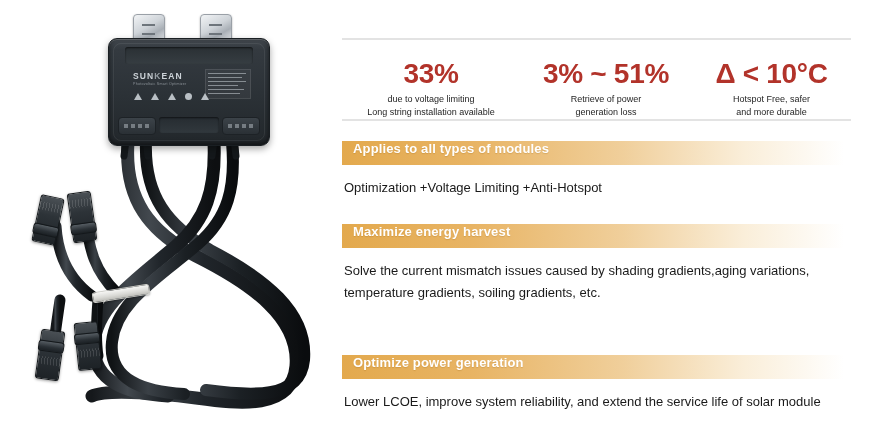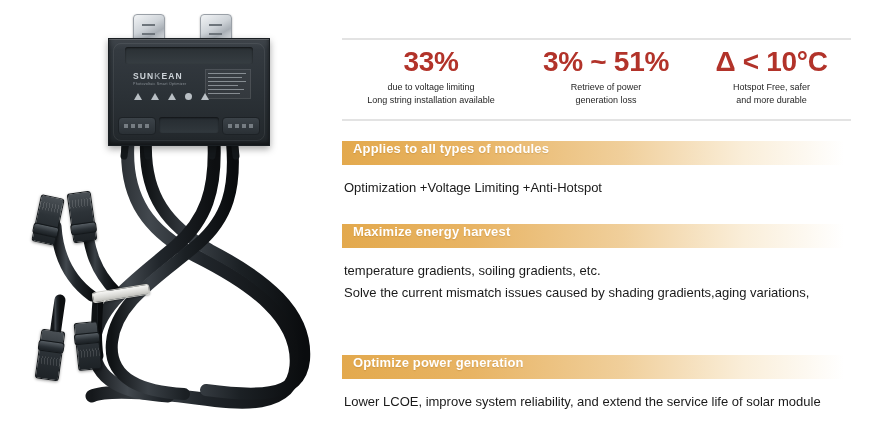--- a/index.html
+++ b/index.html
@@ -32,21 +32,21 @@
   .clip.c2{left:200px;top:14px;}
   .clip-neck{
     position:absolute;width:26px;height:10px;background:#7f858c;
   }
   .clip-neck.n1{left:135px;top:36px;}
   .clip-neck.n2{left:202px;top:36px;}
 
   
   .device{
     position:absolute;left:108px;top:38px;width:160px;height:106px;
-    border-radius:0;
+    border-radius:9px;
     background:
       linear-gradient(180deg,#41474d 0%,#343a40 10%,#2b3136 55%,#22272b 100%);
     box-shadow:inset 0 1px 0 rgba(255,255,255,.18),
                inset 0 -2px 5px rgba(0,0,0,.55),
                0 3px 7px rgba(0,0,0,.35);
     border:1px solid #1a1f23;
   }
   .device .rim{
     position:absolute;inset:4px;border-radius:8px;
     border:1px solid rgba(255,255,255,.07);
@@ -141,21 +141,21 @@
 
   
   .content{
     position:absolute;left:336px;top:0;width:554px;height:427px;
   }
   .stats{
     position:absolute;left:6px;top:38px;width:509px;height:79px;
     border-top:2px solid #e3e3e3;border-bottom:2px solid #e3e3e3;
     display:flex;align-items:flex-start;
   }
-  .stat{flex:1;text-align:center;padding-top:7px;}
+  .stat{flex:1;text-align:center;padding-top:19px;}
   .stat.s1{flex:0 0 178px;}
   .stat.s2{flex:0 0 172px;}
   .stat.s3{flex:0 0 159px;}
   .stat .big{
     font-size:28px;font-weight:700;color:#b2332a;
     line-height:1.05;letter-spacing:-.3px;white-space:nowrap;
   }
   .stat .cap{
     margin-top:5px;font-size:9px;line-height:1.35;color:#262626;font-weight:400;
   }
@@ -320,22 +320,22 @@
       <div class="sec-body">
         <div>Optimization +Voltage Limiting +Anti-Hotspot</div>
       </div>
     </div>
 
     <div class="section sec2">
       <div class="sec-bar">
         <span>Maximize energy harvest</span>
       </div>
       <div class="sec-body">
+        <div>Solve the current mismatch issues caused by shading gradients,aging variations,</div>
         <div>temperature gradients, soiling gradients, etc.</div>
-        <div>Solve the current mismatch issues caused by shading gradients,aging variations,</div>
       </div>
     </div>
 
     <div class="section sec3">
       <div class="sec-bar">
         <span>Optimize power generation</span>
       </div>
       <div class="sec-body">
         <div>Lower LCOE, improve system reliability, and extend the service life of solar module</div>
       </div>

